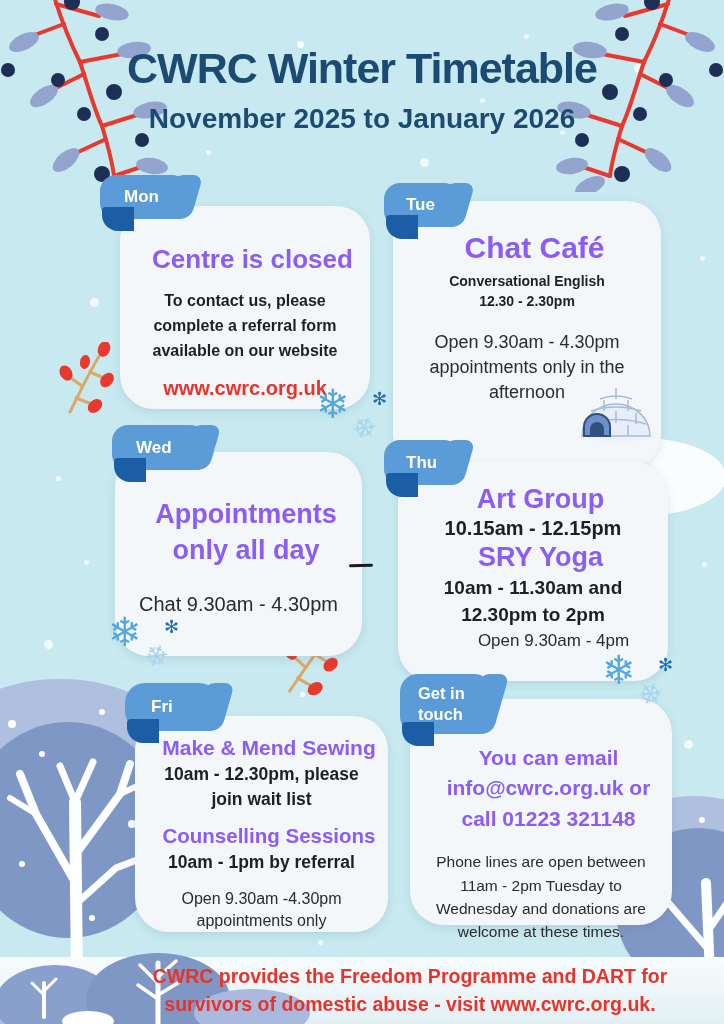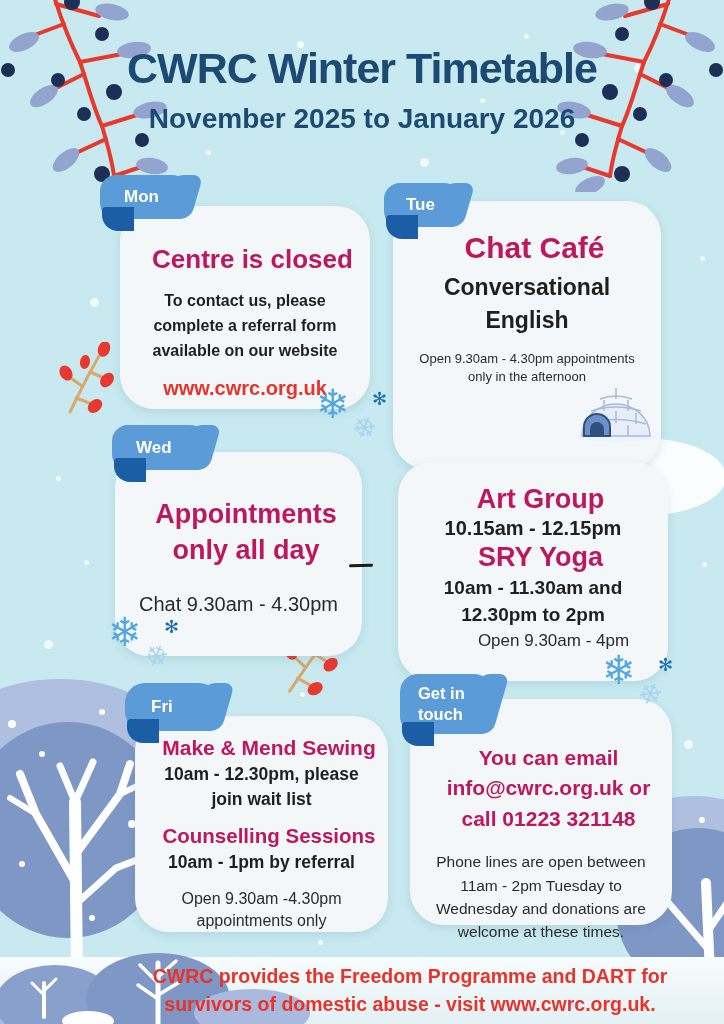--- a/index.html
+++ b/index.html
@@ -28,30 +28,30 @@
   .tab-fri{left:125px;top:683px;width:94px;height:48px;padding-left:26px;border-radius:20px;}
   .tab-contact{left:400px;top:674px;width:92px;height:60px;padding-left:18px;
     font-size:16.5px;line-height:1.3;border-radius:18px;}
   .card-mon{left:120px;top:206px;width:250px;height:203px;padding-top:38px;}
   .card-tue{left:393px;top:201px;width:268px;height:268px;padding-top:30px;}
   .card-wed{left:115px;top:452px;width:247px;height:204px;padding-top:44px;}
   .card-thu{left:398px;top:462px;width:270px;height:219px;padding-top:22px;}
   .card-fri{left:135px;top:716px;width:253px;height:216px;padding-top:20px;}
   .card-contact{left:410px;top:699px;width:262px;height:226px;padding-top:28px;}
   
-  .h-blue{color:#be185d;font-weight:700;padding-left:15px;}
+  .h-blue{color:#8b5cf6;font-weight:700;padding-left:15px;}
   .t-bold{color:#1f1f1f;font-weight:700;}
   .t-reg{color:#2b2b2b;font-weight:400;}
   .red{color:#e8332b;font-weight:700;}
   .mon-h{font-size:26px;margin-bottom:14px;}
   .mon-body{font-size:16px;line-height:1.55;width:225px;margin:0 auto 14px;}
   .mon-link{font-size:20px;}
   .tue-h{font-size:30px;margin-bottom:6px;}
-  .tue-l{font-size:23px;line-height:1.45;width:240px;margin:0 auto;}
-  .tue-note{font-size:13px;line-height:1.4;width:240px;margin:12px auto 0;}
+  .tue-l{font-size:14px;line-height:1.45;width:240px;margin:0 auto;}
+  .tue-note{font-size:18px;line-height:1.4;width:240px;margin:18px auto 0;}
   .wed-h{font-size:27px;line-height:1.35;width:210px;margin:0 auto 24px;}
   .wed-note{font-size:20px;}
   .thu-h{font-size:27px;}
   .thu-t1{font-size:20px;margin:2px 0 2px;}
   .thu-h2{font-size:27px;margin-top:2px;}
   .thu-t2{font-size:19px;line-height:1.4;width:240px;margin:2px auto 0;}
   .thu-note{font-size:17px;margin-top:3px;padding-left:41px;}
   .fri-h{font-size:21px;}
   .fri-t{font-size:17.5px;line-height:1.4;width:225px;margin:2px auto 0;}
   .fri-h2{font-size:20.5px;margin-top:13px;}
@@ -189,31 +189,35 @@
     <div class="t-bold mon-body">To contact us, please complete a referral form available on our website</div>
     <div class="red mon-link">www.cwrc.org.uk</div>
   </div>
 
   <div class="tab tab-tue">
     <span>Tue</span>
   </div>
   <div class="card card-tue">
     <div class="h-blue tue-h">Chat Café</div>
     <div class="t-bold tue-l">Conversational English</div>
+    <div class="t-bold tue-l">12.30 - 2.30pm</div>
     <div class="t-reg tue-note">Open 9.30am - 4.30pm appointments only in the afternoon</div>
   </div>
 
   <div class="tab tab-wed">
     <span>Wed</span>
   </div>
   <div class="card card-wed">
     <div class="h-blue wed-h">Appointments only all day</div>
     <div class="t-reg wed-note">Chat 9.30am - 4.30pm</div>
   </div>
 
+  <div class="tab tab-thu">
+    <span>Thu</span>
+  </div>
   <div class="card card-thu">
     <div class="h-blue thu-h">Art Group</div>
     <div class="t-bold thu-t1">10.15am - 12.15pm</div>
     <div class="h-blue thu-h2">SRY Yoga</div>
     <div class="t-bold thu-t2">10am - 11.30am and 12.30pm to 2pm</div>
     <div class="t-reg thu-note">Open 9.30am - 4pm</div>
   </div>
 
   <div class="tab tab-fri">
     <span>Fri</span>

